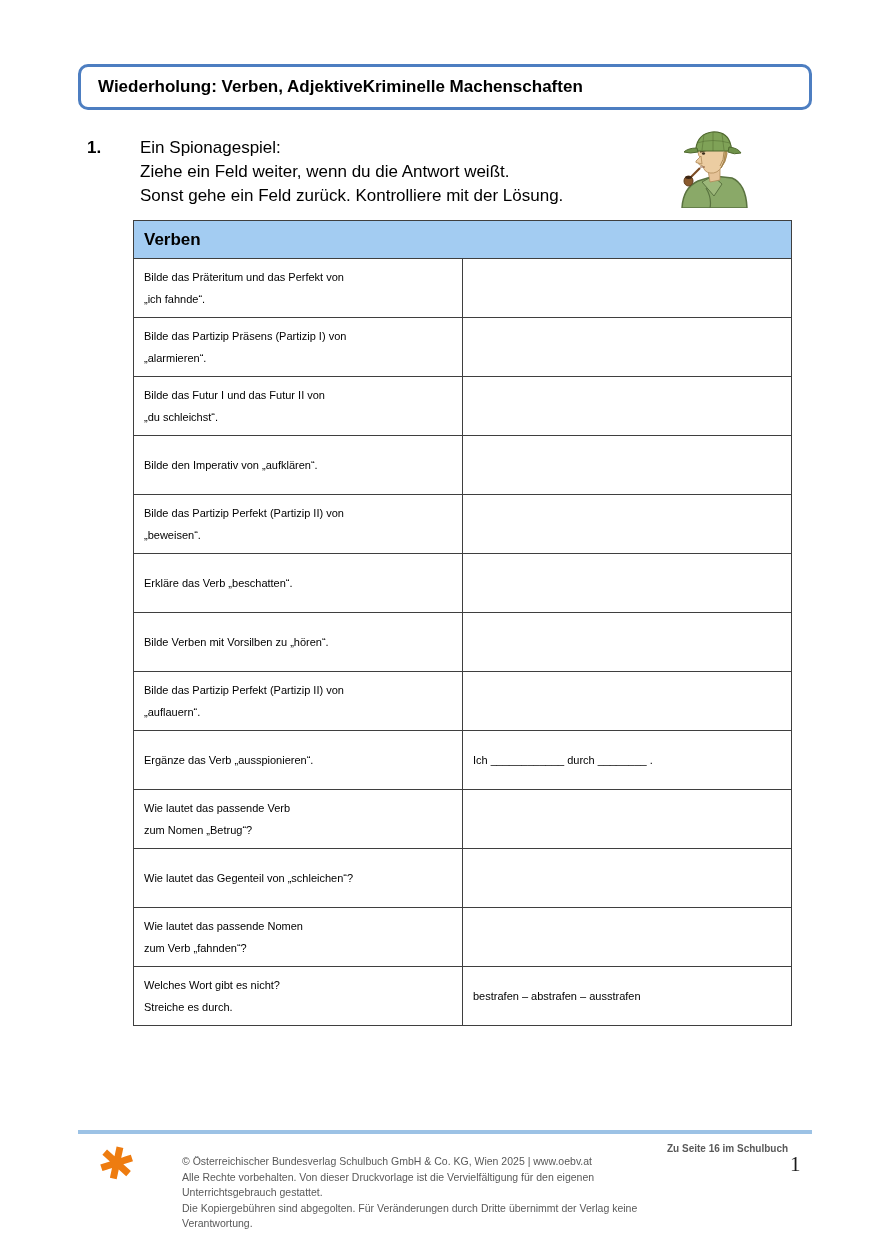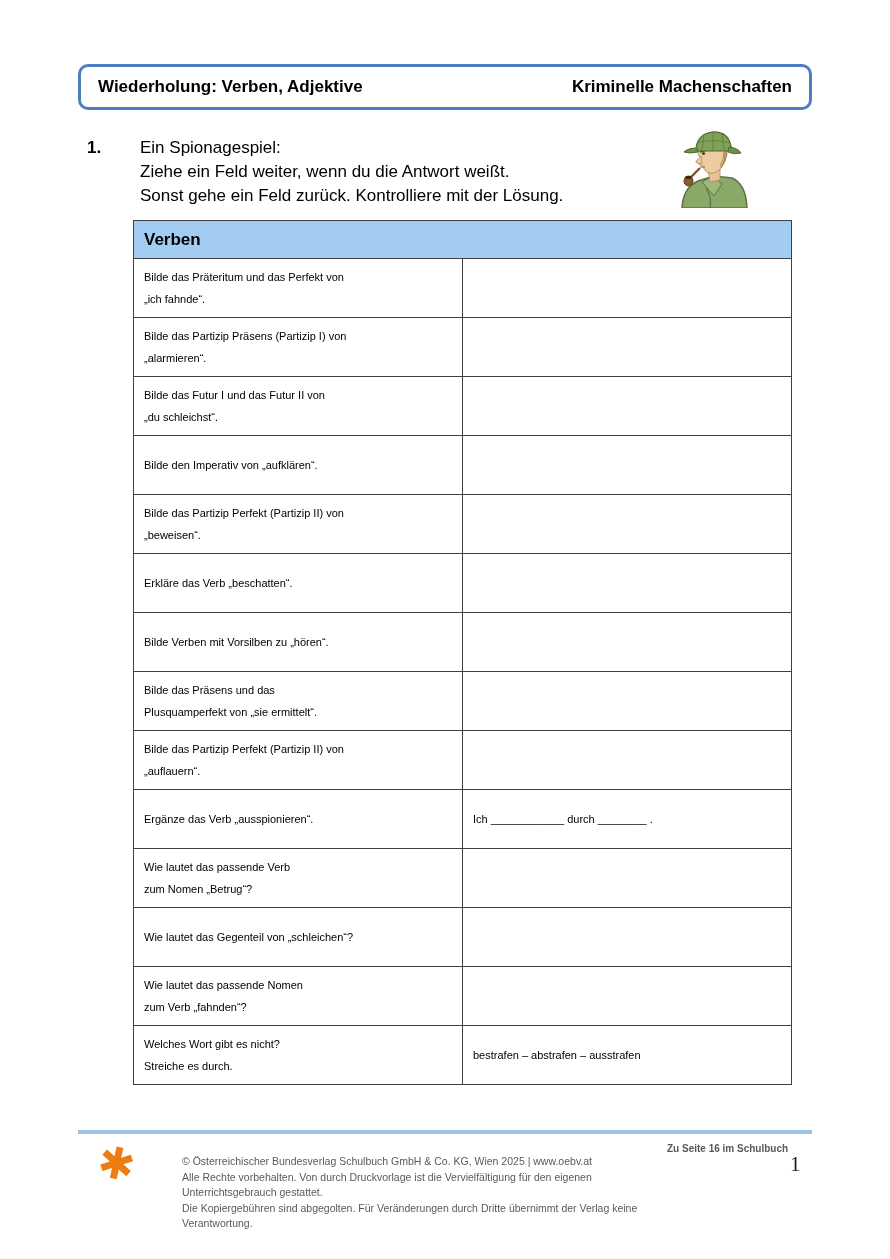--- a/index.html
+++ b/index.html
@@ -11,21 +11,21 @@
     color: #000;
     overflow: hidden;
   }
 
   
   .header-box {
     position: absolute; left: 78px; top: 64px;
     width: 734px; height: 46px;
     border: 3px solid #4d7ec1;
     border-radius: 10px;
-    display: flex; justify-content: space-between; align-items: center;
+    display: flex; align-items: center;
     padding: 0 17px;
     font-size: 17px; font-weight: bold;
     background: #fff;
   }
 
   
   .task { position: absolute; left: 87px; top: 136px; display: flex; }
   .task-number { width: 53px; font-size: 17px; font-weight: bold; line-height: 24px; }
   .task-text { font-size: 17px; line-height: 24px; }
 
@@ -174,25 +174,20 @@
         </tr>
       <tr>
           <td class="q">Erkläre das Verb „beschatten“.</td>
           <td class="a"></td>
         </tr>
       <tr>
           <td class="q">Bilde Verben mit Vorsilben zu „hören“.</td>
           <td class="a"></td>
         </tr>
       <tr>
-          <td class="q">Bilde das Präsens und das
-Plusquamperfekt von „sie ermittelt“.</td>
-          <td class="a"></td>
-        </tr>
-      <tr>
           <td class="q">Bilde das Partizip Perfekt (Partizip II) von
 „auflauern“.</td>
           <td class="a"></td>
         </tr>
       <tr>
           <td class="q">Ergänze das Verb „ausspionieren“.</td>
           <td class="a">Ich ____________ durch ________ .</td>
         </tr>
       <tr>
           <td class="q">Wie lautet das passende Verb
@@ -213,19 +208,19 @@
 Streiche es durch.</td>
           <td class="a">bestrafen – abstrafen – ausstrafen</td>
         </tr>
     </tbody>
   </table>
 
   <div class="footer-line"></div>
   <div class="footer-logo">✱</div>
   <div class="footer-text">
     <div>© Österreichischer Bundesverlag Schulbuch GmbH &amp; Co. KG, Wien 2025 | www.oebv.at</div>
-    <div>Alle Rechte vorbehalten. Von durch Druckvorlage ist die Vervielfältigung für den eigenen Unterrichtsgebrauch gestattet.</div>
+    <div>Alle Rechte vorbehalten. Von dieser Druckvorlage ist die Vervielfältigung für den eigenen Unterrichtsgebrauch gestattet.</div>
     <div>Die Kopiergebühren sind abgegolten. Für Veränderungen durch Dritte übernimmt der Verlag keine Verantwortung.</div>
   </div>
   <div class="footer-note">Zu Seite 16 im Schulbuch</div>
   <div class="page-number">1</div>
 
 </div>
 
 </body></html>

